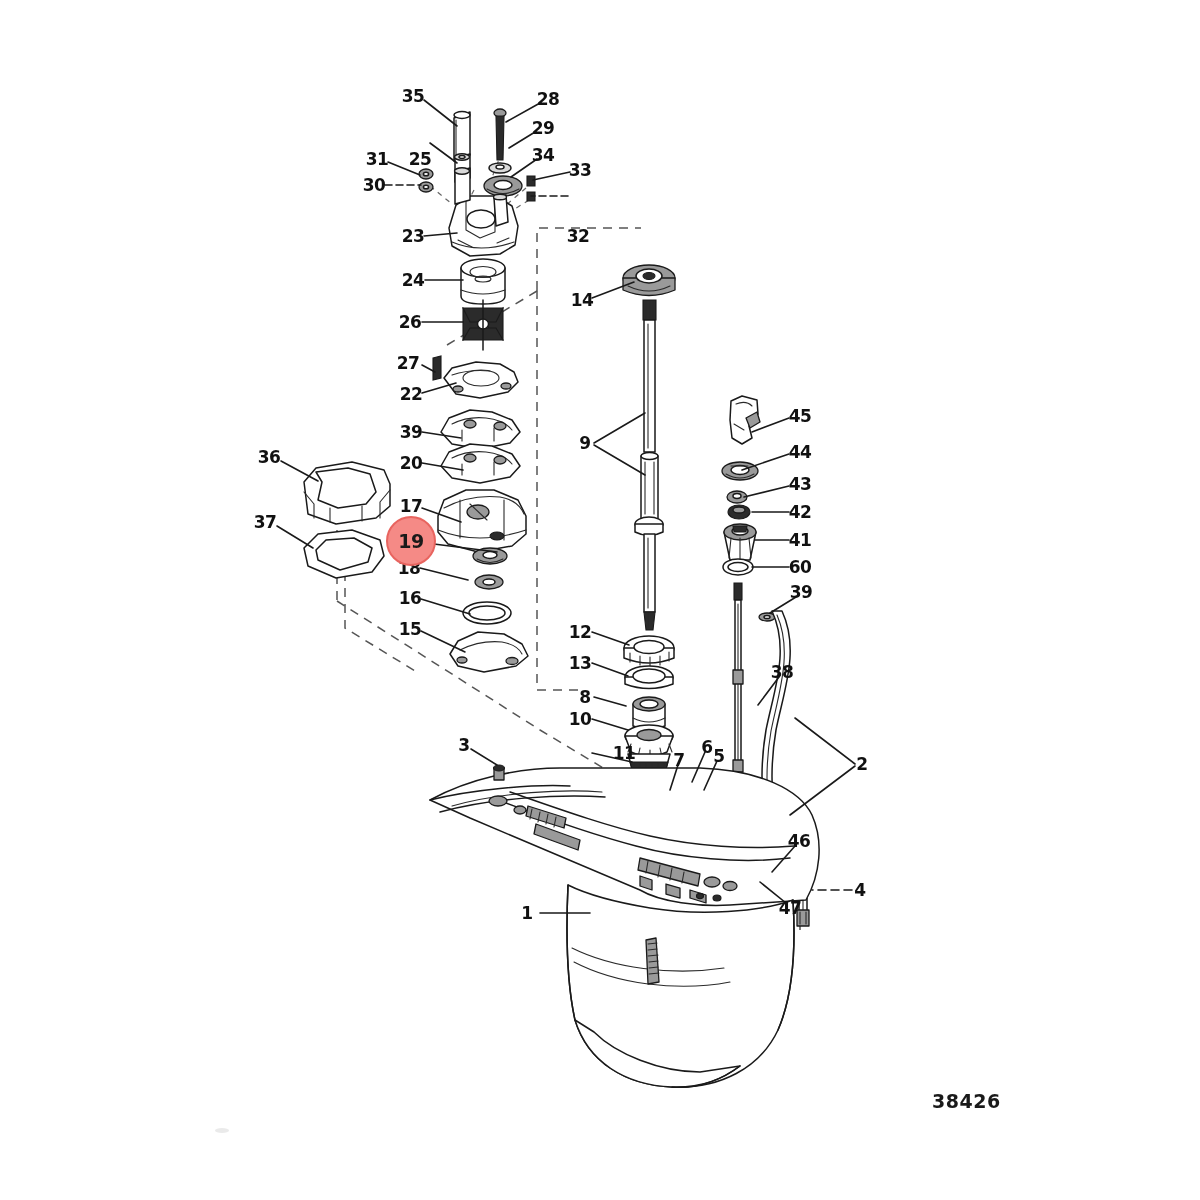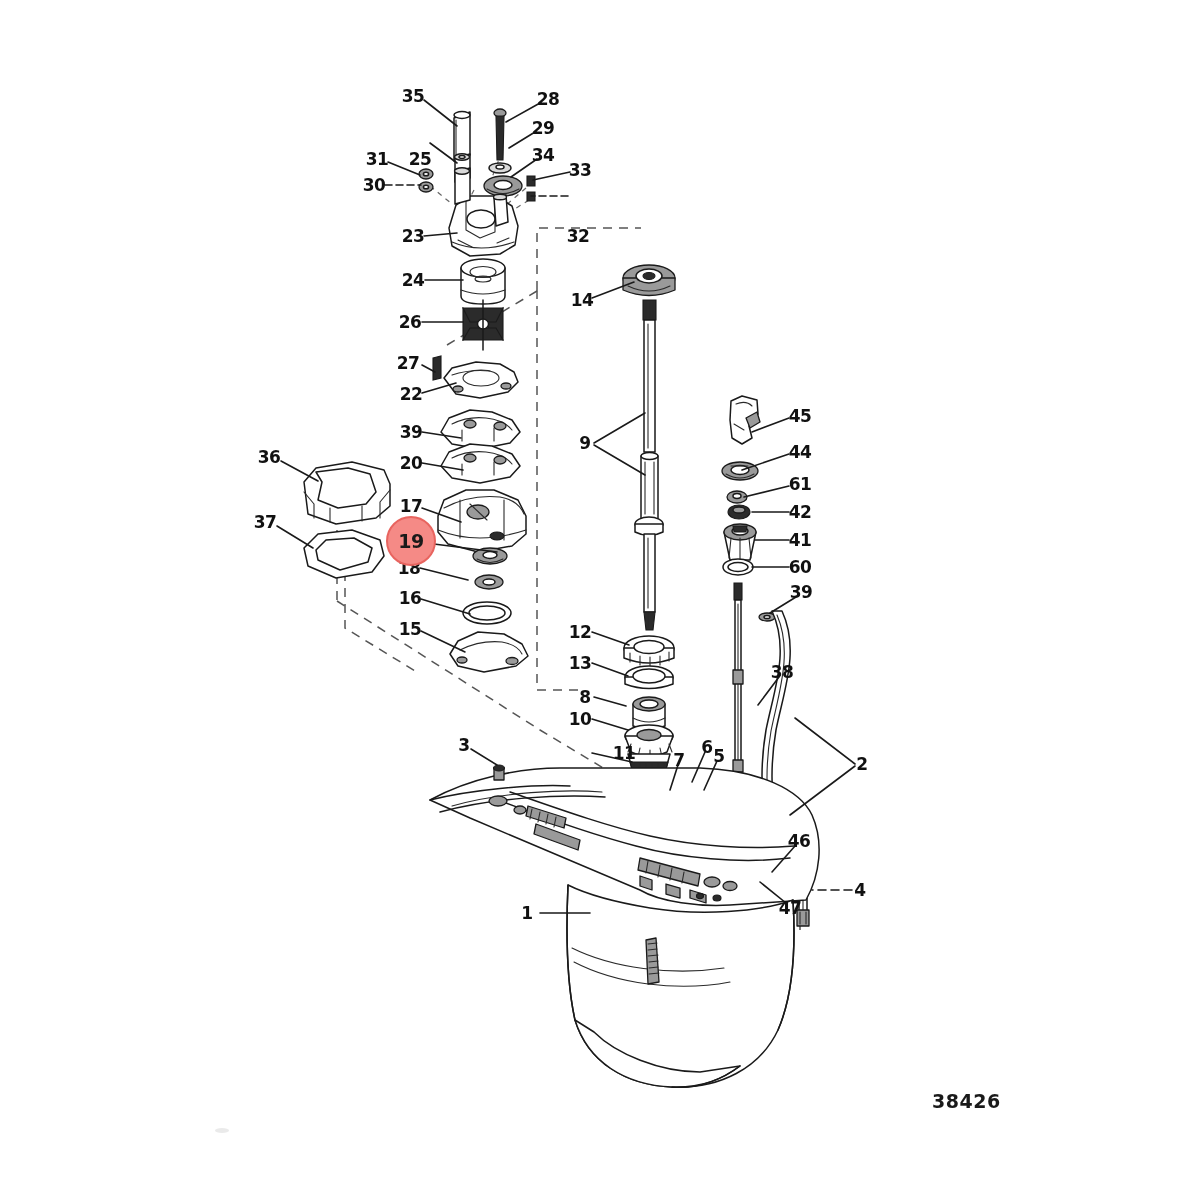--- a/index.html
+++ b/index.html
@@ -612,21 +612,21 @@
       <div class="callout-label" style="left: 580px; top: 170px;">33</div>
       <div class="callout-label" style="left: 543px; top: 155px;">34</div>
       <div class="callout-label" style="left: 413px; top: 96px;">35</div>
       <div class="callout-label" style="left: 269px; top: 457px;">36</div>
       <div class="callout-label" style="left: 265px; top: 522px;">37</div>
       <div class="callout-label" style="left: 782px; top: 672px;">38</div>
       <div class="callout-label" style="left: 801px; top: 592px;">39</div>
       <div class="callout-label" style="left: 800px; top: 567px;">60</div>
       <div class="callout-label" style="left: 800px; top: 540px;">41</div>
       <div class="callout-label" style="left: 800px; top: 512px;">42</div>
-      <div class="callout-label" style="left: 800px; top: 484px;">61</div>
+      <div class="callout-label" style="left: 800px; top: 484px;">43</div>
       <div class="callout-label" style="left: 800px; top: 452px;">44</div>
       <div class="callout-label" style="left: 800px; top: 416px;">45</div>
       <div class="callout-label" style="left: 799px; top: 841px;">46</div>
       <div class="callout-label" style="left: 790px; top: 908px;">47</div>
     </div>
 
   <div class="drawing-number" style="left:932px; top:1090px;">38426</div>
 
   <div class="faint-mark" style="left:215px; top:1128px;"></div>
 

